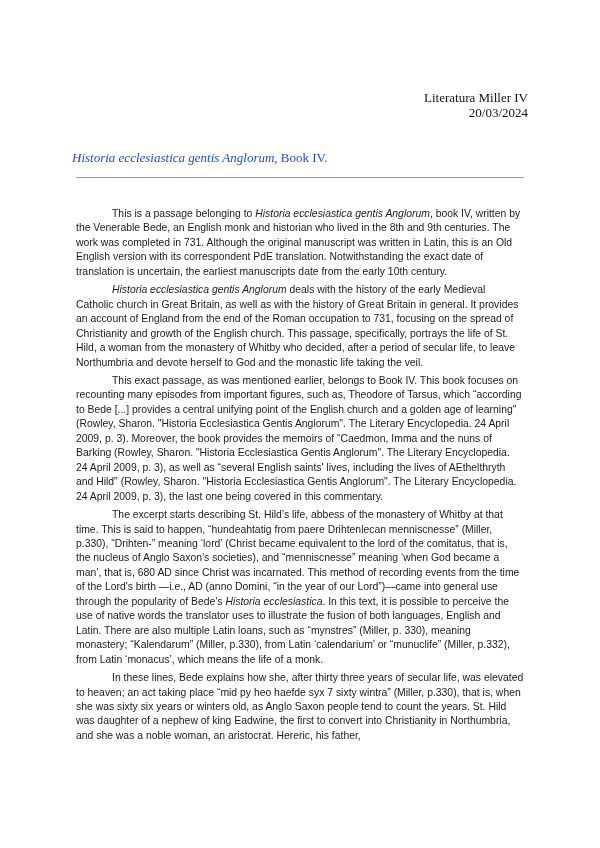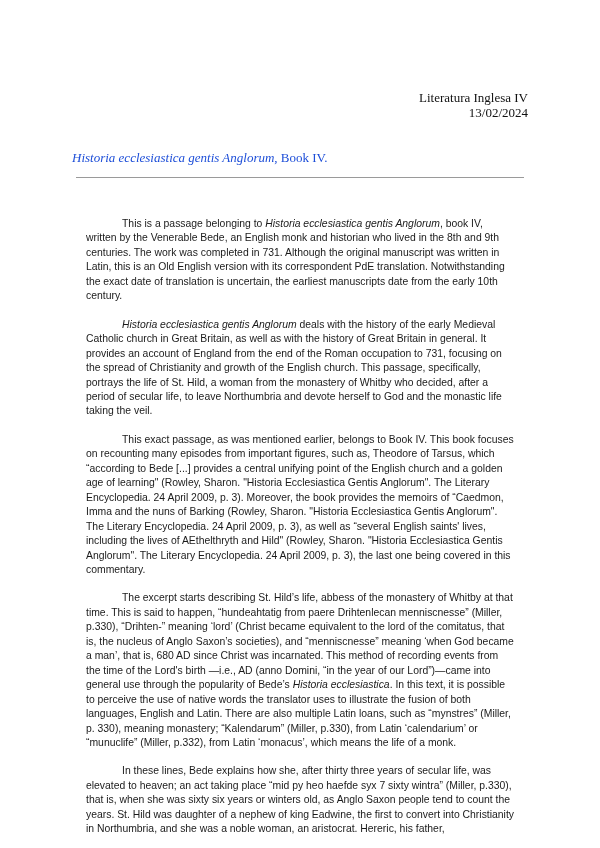--- a/index.html
+++ b/index.html
@@ -53,34 +53,34 @@
       position: absolute;
       left: 72px;
       top: 203px;
       width: 456px;
       font-family: "Liberation Sans", "DejaVu Sans", sans-serif;
       font-size: 10.4px;
       line-height: 14.45px;
       color: #1a1a1a;
     }
     .body-text p {
-      margin: 14px;
+      margin: 4px;
       text-indent: 36px;
       text-align: left;
     }
     .body-text em { font-style: italic; }
   </style>
 </head>
 <body>
 
 <div class="page">
 
   <div class="header-block">
-    <div>Literatura Inglesa IV</div>
-    <div>13/02/2024</div>
+    <div>Literatura Miller IV</div>
+    <div>20/03/2024</div>
   </div>
 
   <div class="doc-title"><i>Historia ecclesiastica gentis Anglorum</i><span>, Book IV.</span></div>
 
   <div class="rule"></div>
 
   <div class="body-text" id="body-text">
       <p><span>This is a passage belonging to </span><em>Historia ecclesiastica gentis Anglorum</em><span>, book IV, written by the Venerable Bede, an English monk and historian who lived in the 8th and 9th centuries. The work was completed in 731. Although the original manuscript was written in Latin, this is an Old English version with its correspondent PdE translation. Notwithstanding the exact date of translation is uncertain, the earliest manuscripts date from the early 10th century.</span></p>
       <p><em>Historia ecclesiastica gentis Anglorum</em><span> deals with the history of the early Medieval Catholic church in Great Britain, as well as with the history of Great Britain in general. It provides an account of England from the end of the Roman occupation to 731, focusing on the spread of Christianity and growth of the English church. This passage, specifically, portrays the life of St. Hild, a woman from the monastery of Whitby who decided, after a period of secular life, to leave Northumbria and devote herself to God and the monastic life taking the veil.</span></p>
       <p><span>This exact passage, as was mentioned earlier, belongs to Book IV. This book focuses on recounting many episodes from important figures, such as, Theodore of Tarsus, which “according to Bede [...] provides a central unifying point of the English church and a golden age of learning" (Rowley, Sharon. "Historia Ecclesiastica Gentis Anglorum". The Literary Encyclopedia. 24 April 2009, p. 3). Moreover, the book provides the memoirs of “Caedmon, Imma and the nuns of Barking (Rowley, Sharon. "Historia Ecclesiastica Gentis Anglorum". The Literary Encyclopedia. 24 April 2009, p. 3), as well as “several English saints' lives, including the lives of AEthelthryth and Hild" (Rowley, Sharon. "Historia Ecclesiastica Gentis Anglorum". The Literary Encyclopedia. 24 April 2009, p. 3), the last one being covered in this commentary.</span></p>

